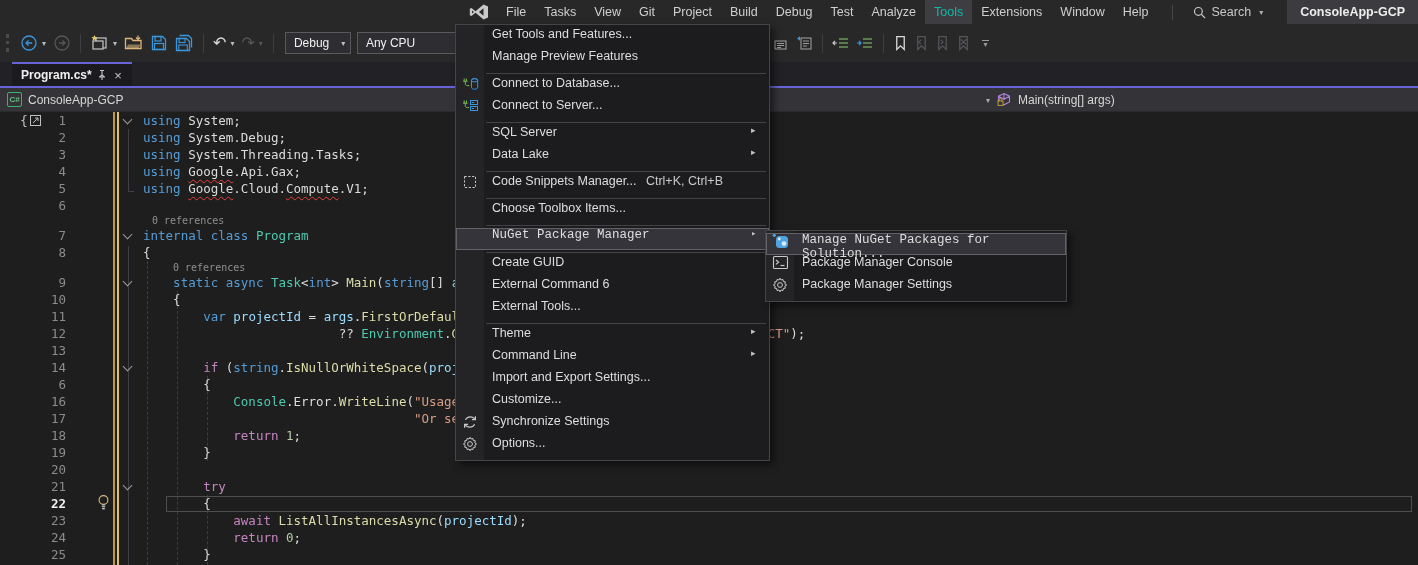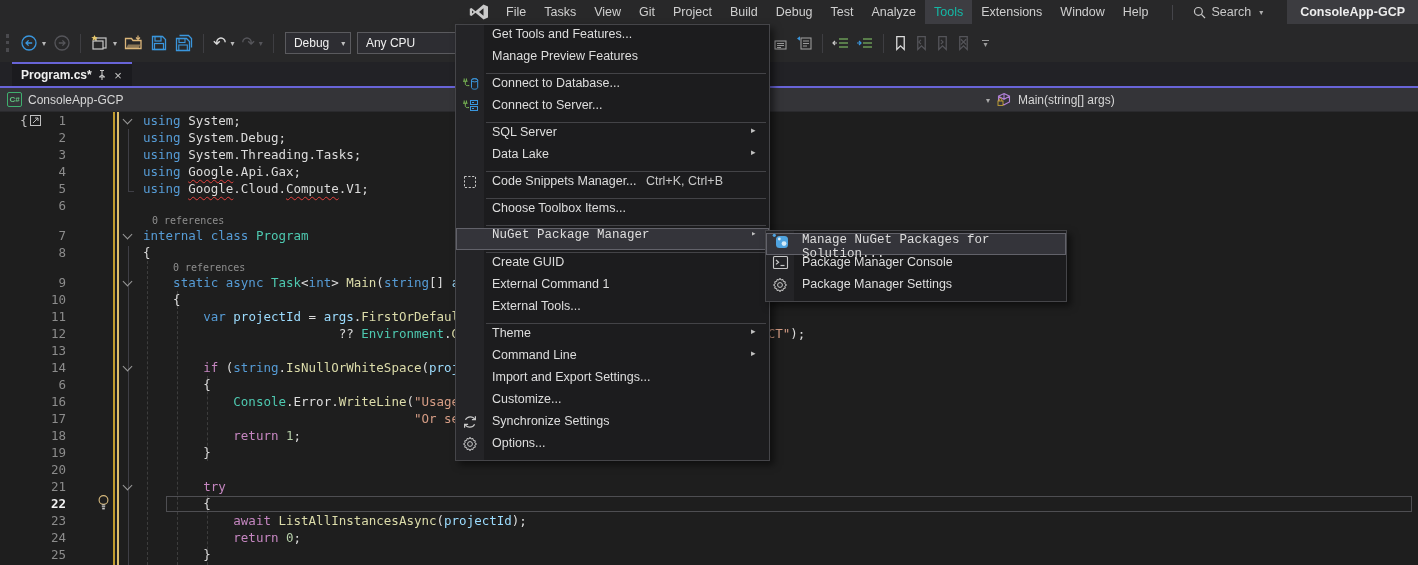--- a/index.html
+++ b/index.html
@@ -403,21 +403,21 @@
         <span class="ar">▸</span>
       </div>
       <div class="msep"></div>
       <div class="mi">
         <span class="ic"></span>
         <span class="lb">Create GUID</span>
         <span class="ar"></span>
       </div>
       <div class="mi">
         <span class="ic"></span>
-        <span class="lb">External Command 1</span>
+        <span class="lb">External Command 6</span>
         <span class="ar"></span>
       </div>
       <div class="mi">
         <span class="ic"></span>
         <span class="lb">External Tools...</span>
         <span class="ar"></span>
       </div>
       <div class="msep"></div>
       <div class="mi">
         <span class="ic"></span>

